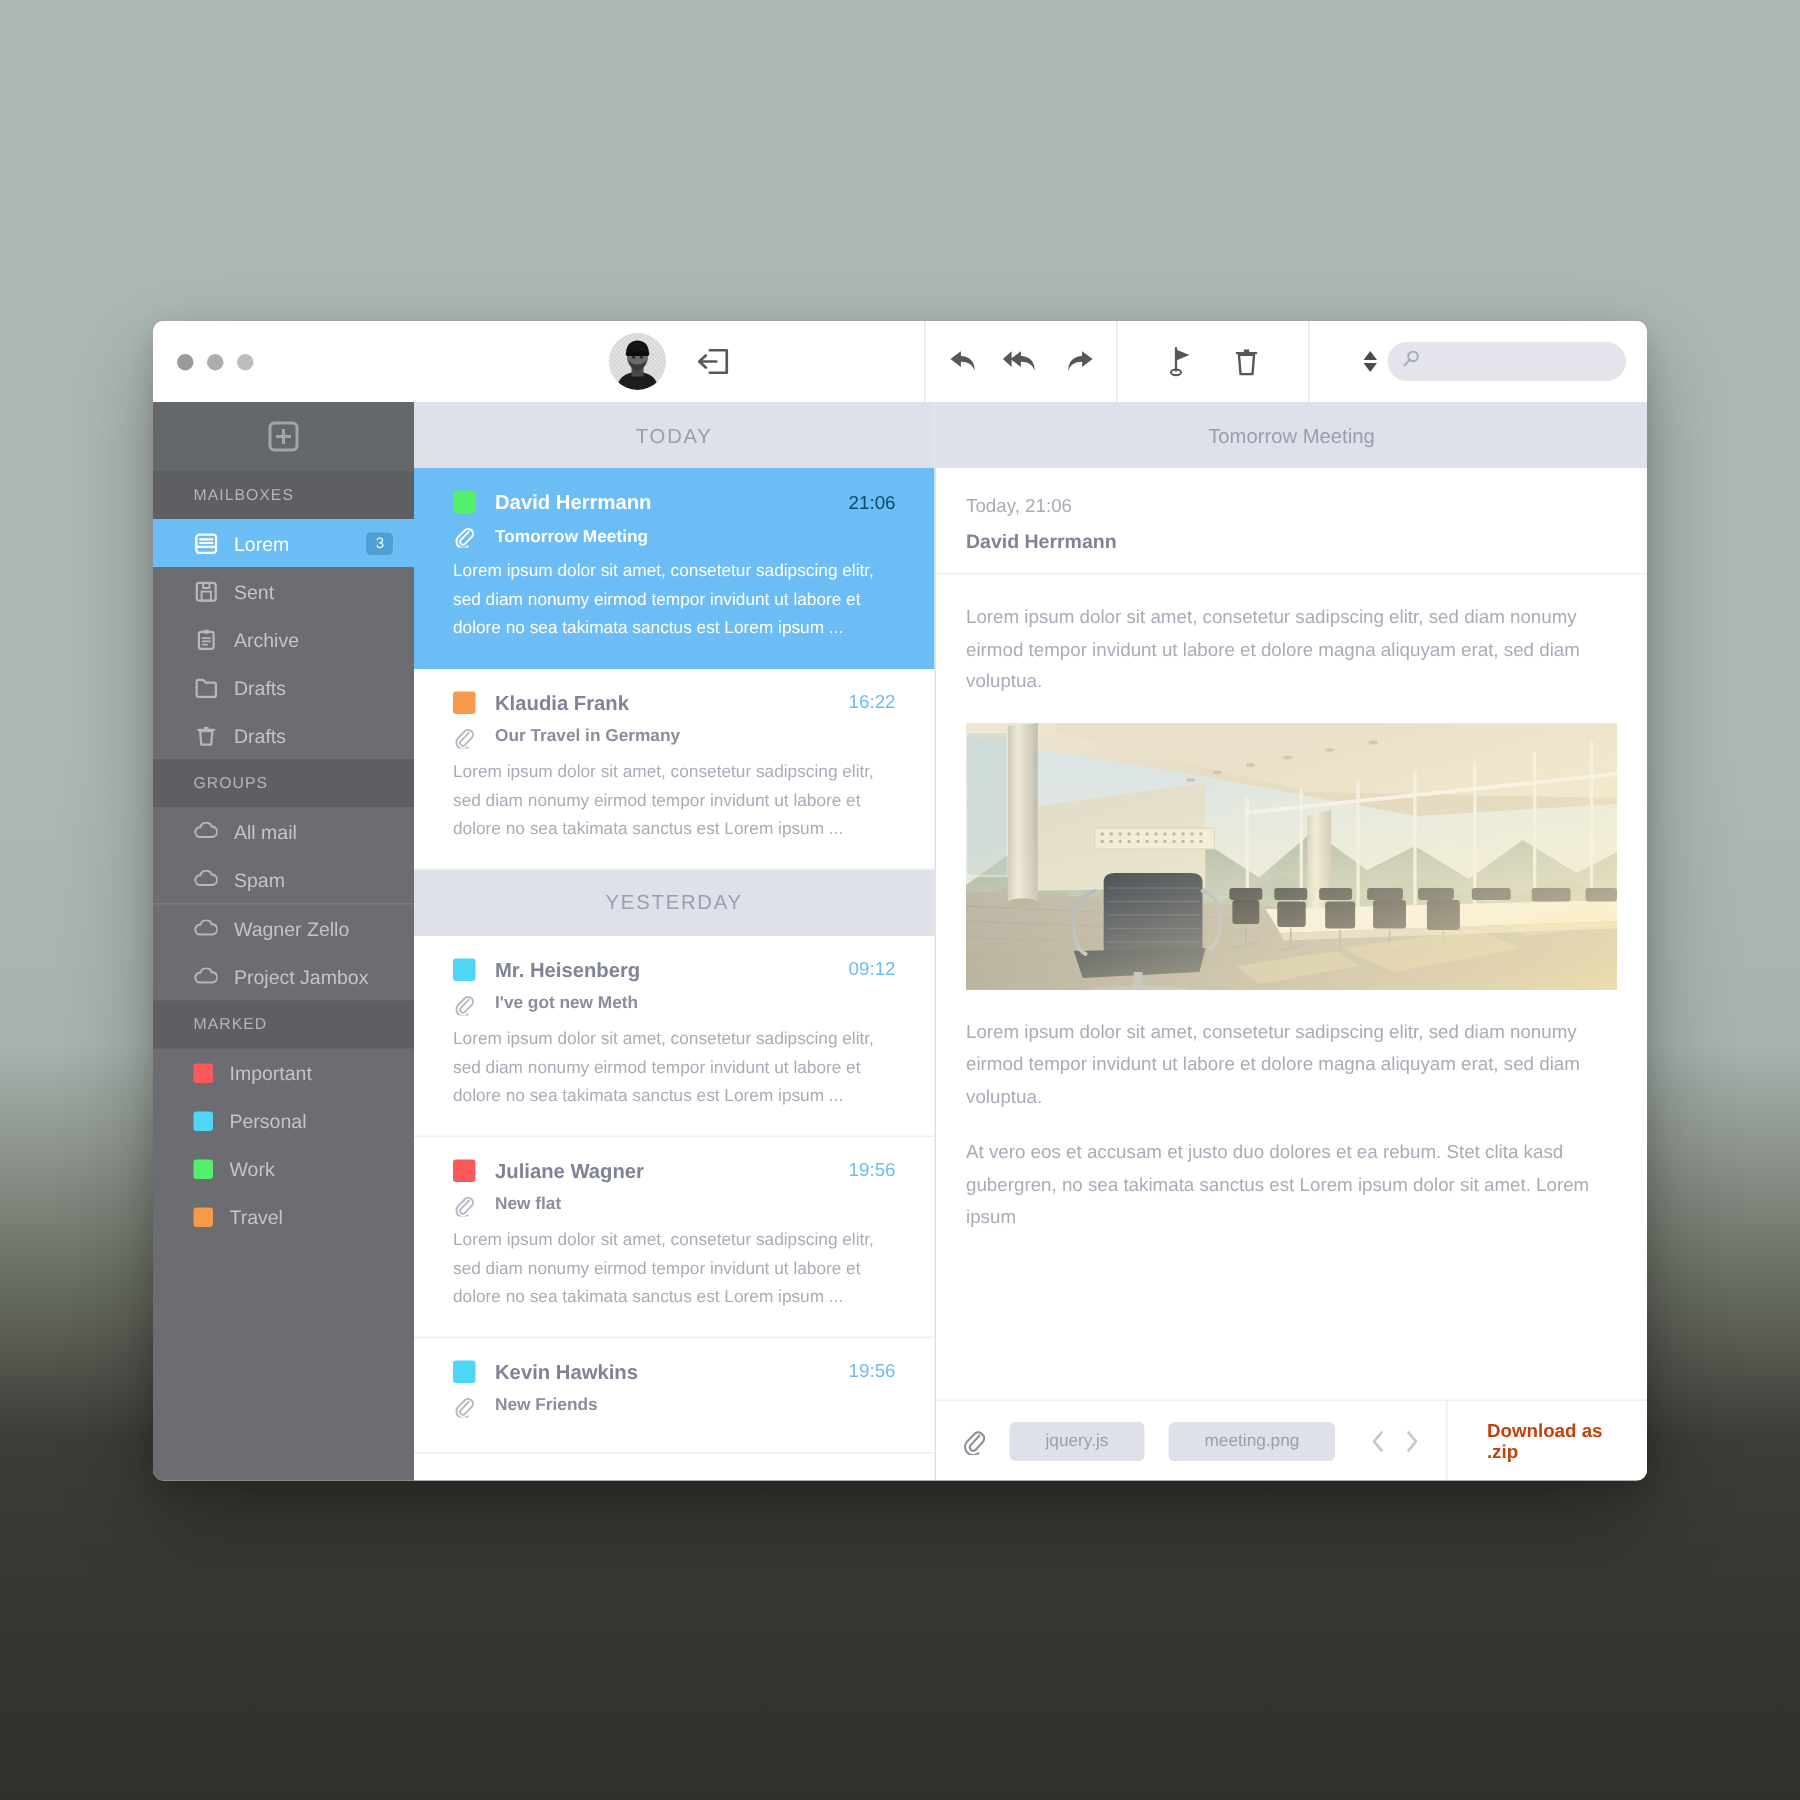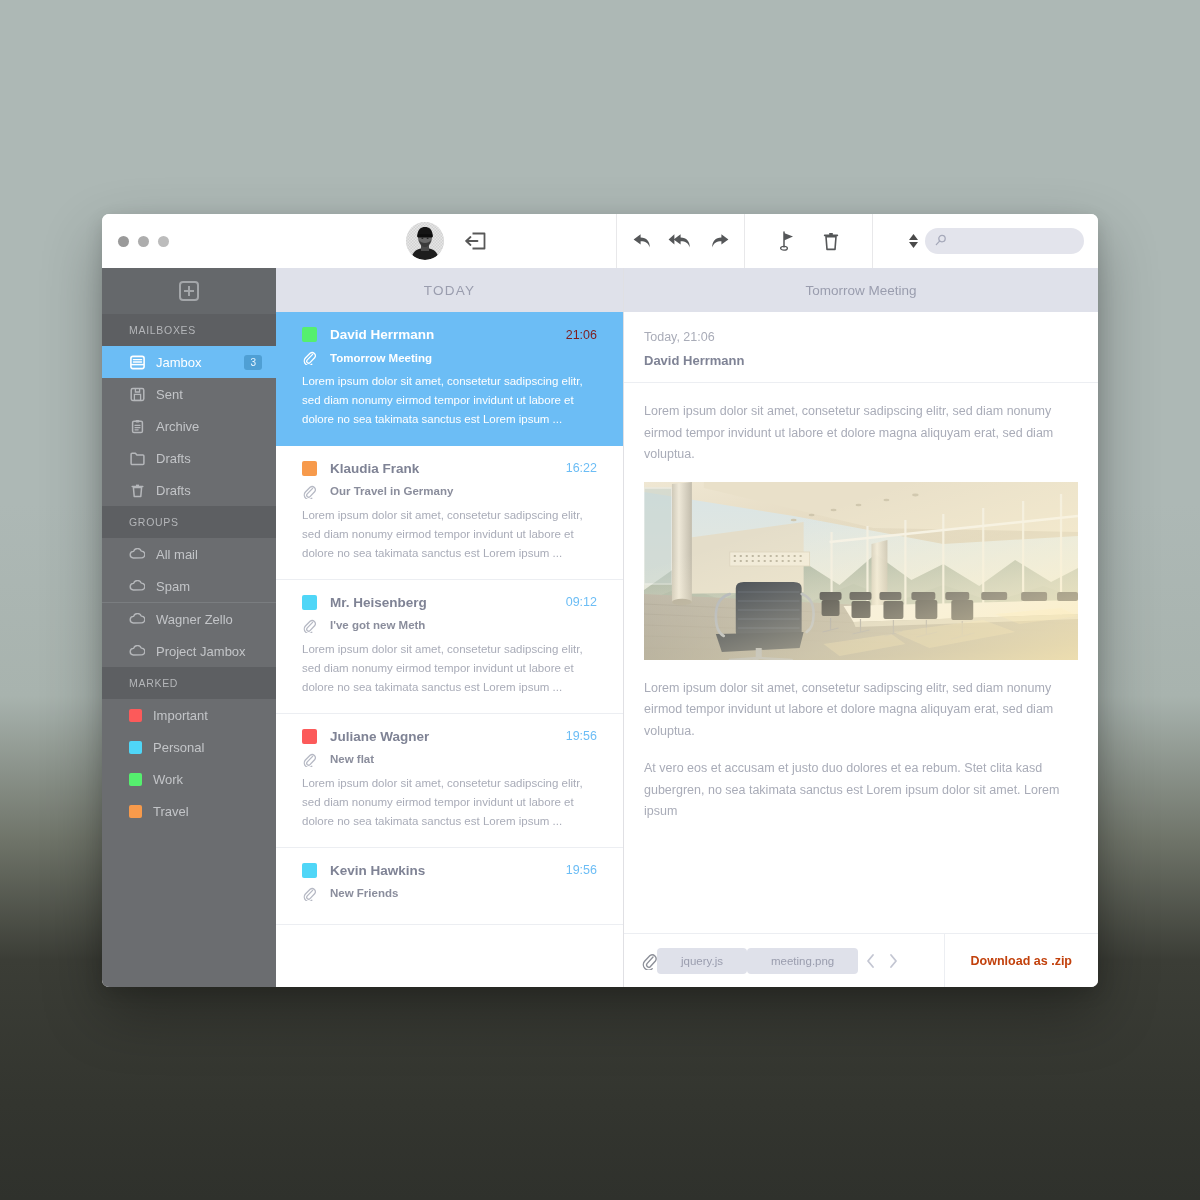--- a/index.html
+++ b/index.html
@@ -218,21 +218,21 @@
     border-bottom: 1px solid #eceef2;
     cursor: pointer;
   }
   .mail-item.selected { background: #6cbdf5; border-bottom-color: #6cbdf5; }
 
   .mi-row1 { display: flex; align-items: center; gap: 13px; margin-bottom: 8px; }
   .mi-tag { width: 15px; height: 15px; border-radius: 2px; flex: 0 0 15px; }
   .mi-sender { font-size: 13.5px; font-weight: bold; color: #7f8395; flex: 1; }
   .mi-time { font-size: 12.5px; color: #6cbdf5; }
   .mail-item.selected .mi-sender { color: #ffffff; }
-  .mail-item.selected .mi-time { color: #7f1d1d; }
+  .mail-item.selected .mi-time { color: #0c4a6e; }
 
   .mi-row2 { display: flex; align-items: center; gap: 13px; margin-bottom: 7px; }
   .mi-clip { width: 15px; flex: 0 0 15px; display: flex; justify-content: center; color: #b6b9c4; }
   .mi-subject { font-size: 11.5px; font-weight: bold; color: #8a8d9c; }
   .mail-item.selected .mi-clip { color: #ffffff; }
   .mail-item.selected .mi-subject { color: #ffffff; }
 
   .mi-preview {
     font-size: 11.5px;
     line-height: 1.65;
@@ -290,21 +290,21 @@
   #read-image svg { display: block; width: 100%; height: 100%; }
 
   
   #read-footer {
     height: 54px;
     flex: 0 0 54px;
     border-top: 1px solid #eceef2;
     display: flex;
     align-items: center;
     padding-left: 18px;
-    gap: 0;
+    gap: 16px;
   }
   #footer-clip { color: #8d9099; display: flex; }
   .attach-chip {
     background: #dfe1ea;
     color: #9a9dae;
     font-size: 11.5px;
     border-radius: 4px;
     padding: 7px 24px;
     cursor: pointer;
   }
@@ -445,21 +445,21 @@
       <div class="sb-section">MAILBOXES</div>
 
       <div class="sb-item active">
         <span class="sb-ico">
           <svg width="15" height="15" viewBox="0 0 15 15" xmlns="http://www.w3.org/2000/svg">
             <rect x="0.9" y="1.4" width="13.2" height="12.2" rx="2" stroke="currentColor" stroke-width="1.6" fill="none"></rect>
             <path d="M3.4 4.6 H11.6 M3.4 7 H11.6" stroke="currentColor" stroke-width="1.4" stroke-linecap="round"></path>
             <path d="M0.9 9.6 H14.1" stroke="currentColor" stroke-width="1.5"></path>
           </svg>
         </span>
-        <span class="sb-label">Jambox</span>
+        <span class="sb-label">Lorem</span>
         <span class="sb-badge">3</span>
       </div>
 
       <div class="sb-item">
         <span class="sb-ico">
           <svg width="15" height="15" viewBox="0 0 15 15" xmlns="http://www.w3.org/2000/svg">
             <rect x="1.2" y="1.6" width="12.6" height="11.8" rx="1.6" stroke="currentColor" stroke-width="1.5" fill="none"></rect>
             <rect x="4.4" y="7.4" width="6.2" height="6" stroke="currentColor" stroke-width="1.3" fill="none"></rect>
             <path d="M5.4 1.6 V5 H9.6 V1.6" stroke="currentColor" stroke-width="1.3" fill="none"></path>
           </svg>
@@ -589,20 +589,21 @@
           <span class="mi-clip">
             <svg width="13" height="15" viewBox="0 0 13 15" xmlns="http://www.w3.org/2000/svg">
               <path d="M9.6 4.4 L4.3 9.9 A1.9 1.9 0 0 0 7 12.6 L11.6 7.8 A3.2 3.2 0 0 0 7.1 3.3 L2.4 8 A4.5 4.5 0 0 0 8.8 14.3" stroke="currentColor" stroke-width="1.3" fill="none" stroke-linecap="round" stroke-linejoin="round"></path>
             </svg>
           </span>
           <span class="mi-subject">Our Travel in Germany</span>
         </div>
         <div class="mi-preview">Lorem ipsum dolor sit amet, consetetur sadipscing elitr, sed diam nonumy eirmod tempor invidunt ut labore et dolore no sea takimata sanctus est Lorem ipsum ...</div>
       </div>
 
+      <div class="group-header caps">YESTERDAY</div>
 
       <div class="mail-item">
         <div class="mi-row1">
           <span class="mi-tag" style="background:#4fd6f7"></span>
           <span class="mi-sender">Mr. Heisenberg</span>
           <span class="mi-time">09:12</span>
         </div>
         <div class="mi-row2">
           <span class="mi-clip">
             <svg width="13" height="15" viewBox="0 0 13 15" xmlns="http://www.w3.org/2000/svg">

